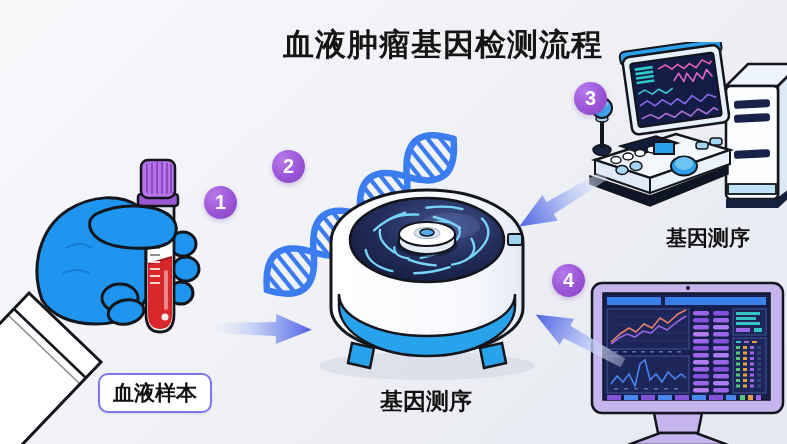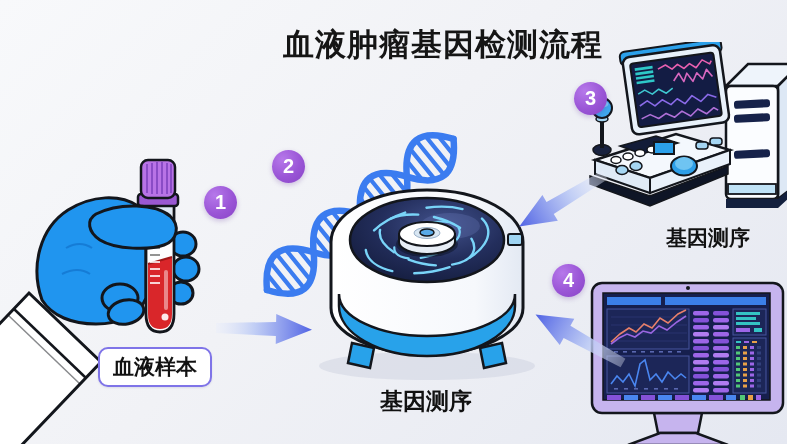--- a/index.html
+++ b/index.html
@@ -17,20 +17,21 @@
     width:33px;height:33px;border-radius:50%;
     background:radial-gradient(circle at 32% 28%,#b678ea 0%,#9a55d6 55%,#8844c6 100%);
     color:#ffffff;font-weight:bold;font-size:20px;
     display:flex;align-items:center;justify-content:center;
     box-shadow:0 2px 5px rgba(90,40,150,0.25);
   }
   .pill-label{
     background:#ffffff;border:2px solid #7f74e8;border-radius:10px;
     padding:4px 13px;font-size:21px;font-weight:bold;color:#111;white-space:nowrap;
     box-shadow:0 1px 2px rgba(60,60,120,0.12);
+    margin-top:26px;
   }
   .plain-label{font-size:22px;font-weight:bold;color:#111;white-space:nowrap;}
   svg{display:block;}
 </style>
 </head>
 <body>
 
 <div class="scene">
 
   <div class="abs title">血液肿瘤基因检测流程</div>

